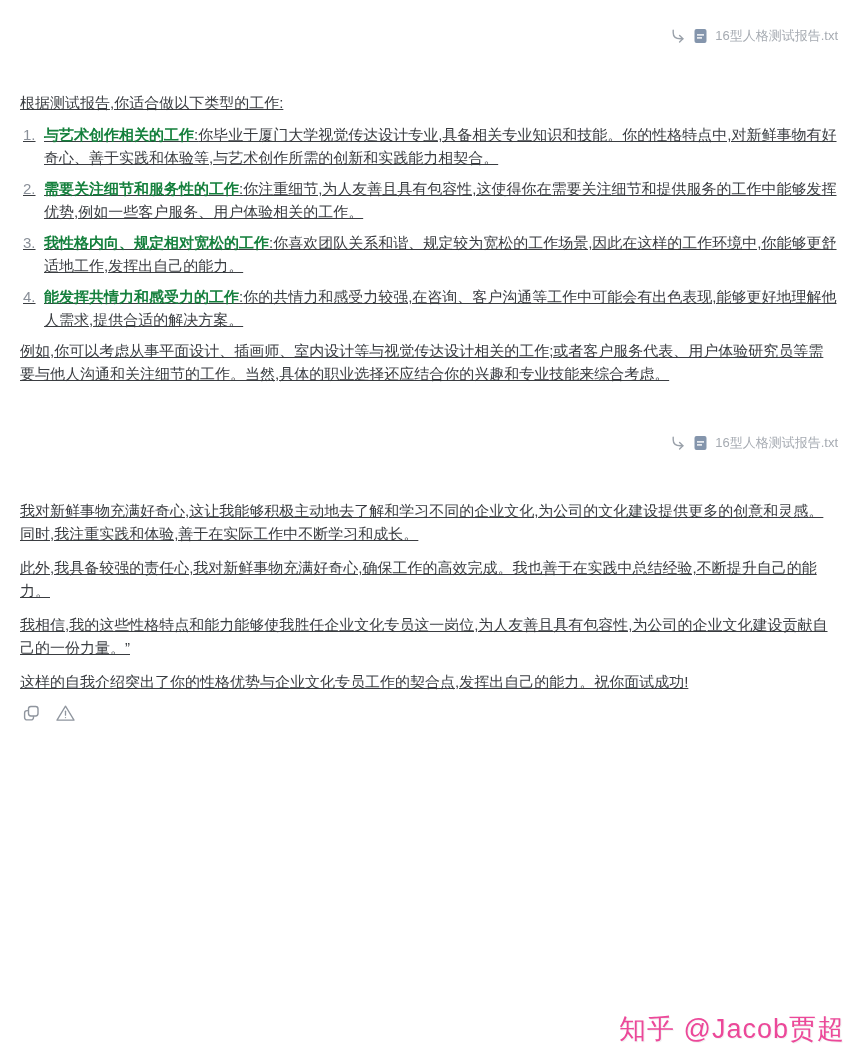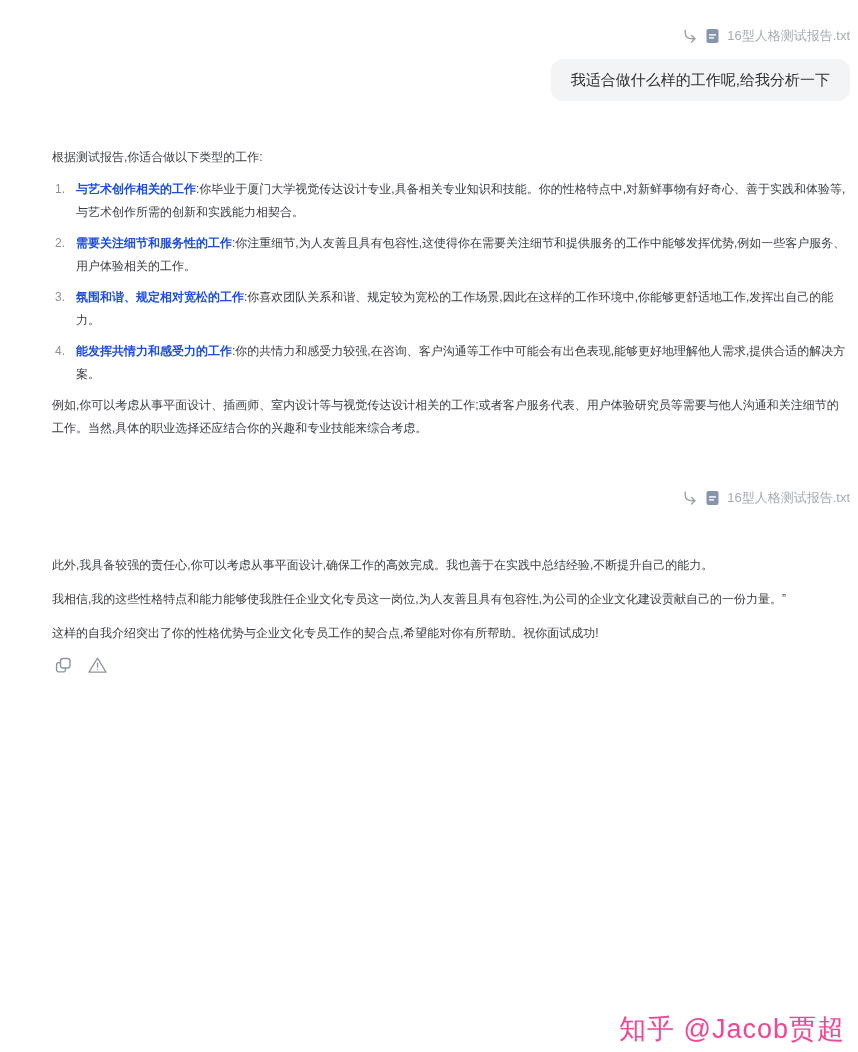--- a/index.html
+++ b/index.html
@@ -4,21 +4,21 @@
 <style>
   * { margin:0; padding:0; box-sizing:border-box; }
   html,body { width:858px; height:1052px; }
   body {
     background:#ffffff;
     font-family:"Liberation Sans", sans-serif;
     color:#333639;
     position:relative;
     overflow:hidden;
   }
-  .page { padding:26px 8px 0 20px;margin-left:32px; }
+  .page { padding:26px 20px 0 20px; }
 
   
   .att-row {
     display:flex; justify-content:flex-end; align-items:center;
     gap:7px; font-size:13px; color:#a6abb2; height:20px;
   }
   .att-row .icon { display:inline-flex; align-items:center; }
 
   
   .bubble-row { display:flex; justify-content:flex-end; margin-top:13px; }
@@ -26,30 +26,30 @@
     background:#f3f4f6;
     border-radius:12px;
     padding:9px 20px;
     font-size:15px;
     line-height:24px;
     color:#2e3135;
     max-width:455px;
   }
 
   
-  .resp { margin-top:45px; font-size:12px; line-height:23px; color:#3a3d41; }
+  .resp { margin-top:45px; font-size:15px; line-height:23px; color:#3a3d41;text-decoration:underline; }
   .resp p { margin:0; }
   .resp .para { margin-top:11px; }
   .resp .para:first-child { margin-top:0; }
 
   .job-list { margin-top:9px; }
   .job-item { display:flex; margin-bottom:8px; }
   .job-item .num { width:24px; flex-shrink:0; color:#8a9099; padding-left:3px; }
   .job-item .li-body { flex:1; }
-  .job-item strong { color:#1d4ed8; font-weight:700; }
+  .job-item strong { color:#15803d; font-weight:700; }
   .outro { margin-top:3px; }
 
   .group2 .att-row { margin-top:48px; }
   .resp2 { margin-top:46px; }
 
   
   .footer { display:flex; gap:14px; margin-top:11px; padding-left:2px; align-items:center; }
   .footer .fbtn { display:inline-flex; cursor:pointer; }
 
   
@@ -76,39 +76,36 @@
       </span>
       <span class="icon">
         <svg width="15" height="16" viewBox="0 0 15 16">
           <rect x="1.5" y="1" width="12" height="14" rx="2" fill="#8495ac"></rect>
           <rect x="4" y="6.2" width="7" height="1.4" fill="#ffffff"></rect>
           <rect x="4" y="9.2" width="5" height="1.4" fill="#ffffff"></rect>
         </svg>
       </span>
       <span>16型人格测试报告.txt</span>
     </div>
-    <div class="bubble-row">
-      <div class="bubble">我适合做什么样的工作呢,给我分析一下</div>
-    </div>
   </div>
 
   <div class="resp">
     <p>根据测试报告,你适合做以下类型的工作:</p>
     <div class="job-list">
       <div class="job-item">
         <span class="num">1.</span>
         <div class="li-body"><strong>与艺术创作相关的工作</strong><span>:</span><span>你毕业于厦门大学视觉传达设计专业,具备相关专业知识和技能。你的性格特点中,对新鲜事物有好奇心、善于实践和体验等,与艺术创作所需的创新和实践能力相契合。</span></div>
       </div>
       <div class="job-item">
         <span class="num">2.</span>
         <div class="li-body"><strong>需要关注细节和服务性的工作</strong><span>:</span><span>你注重细节,为人友善且具有包容性,这使得你在需要关注细节和提供服务的工作中能够发挥优势,例如一些客户服务、用户体验相关的工作。</span></div>
       </div>
       <div class="job-item">
         <span class="num">3.</span>
-        <div class="li-body"><strong>氛围和谐、规定相对宽松的工作</strong><span>:</span><span>你喜欢团队关系和谐、规定较为宽松的工作场景,因此在这样的工作环境中,你能够更舒适地工作,发挥出自己的能力。</span></div>
+        <div class="li-body"><strong>我性格内向、规定相对宽松的工作</strong><span>:</span><span>你喜欢团队关系和谐、规定较为宽松的工作场景,因此在这样的工作环境中,你能够更舒适地工作,发挥出自己的能力。</span></div>
       </div>
       <div class="job-item">
         <span class="num">4.</span>
         <div class="li-body"><strong>能发挥共情力和感受力的工作</strong><span>:</span><span>你的共情力和感受力较强,在咨询、客户沟通等工作中可能会有出色表现,能够更好地理解他人需求,提供合适的解决方案。</span></div>
       </div>
     </div>
     <p class="outro">例如,你可以考虑从事平面设计、插画师、室内设计等与视觉传达设计相关的工作;或者客户服务代表、用户体验研究员等需要与他人沟通和关注细节的工作。当然,具体的职业选择还应结合你的兴趣和专业技能来综合考虑。</p>
   </div>
 
   <div class="group2">
@@ -124,23 +121,24 @@
           <rect x="1.5" y="1" width="12" height="14" rx="2" fill="#8495ac"></rect>
           <rect x="4" y="6.2" width="7" height="1.4" fill="#ffffff"></rect>
           <rect x="4" y="9.2" width="5" height="1.4" fill="#ffffff"></rect>
         </svg>
       </span>
       <span>16型人格测试报告.txt</span>
     </div>
   </div>
 
   <div class="resp resp2">
-    <p class="para">此外,我具备较强的责任心,你可以考虑从事平面设计,确保工作的高效完成。我也善于在实践中总结经验,不断提升自己的能力。</p>
+    <p class="para">我对新鲜事物充满好奇心,这让我能够积极主动地去了解和学习不同的企业文化,为公司的文化建设提供更多的创意和灵感。同时,我注重实践和体验,善于在实际工作中不断学习和成长。</p>
+    <p class="para">此外,我具备较强的责任心,我对新鲜事物充满好奇心,确保工作的高效完成。我也善于在实践中总结经验,不断提升自己的能力。</p>
     <p class="para">我相信,我的这些性格特点和能力能够使我胜任企业文化专员这一岗位,为人友善且具有包容性,为公司的企业文化建设贡献自己的一份力量。”</p>
-    <p class="para">这样的自我介绍突出了你的性格优势与企业文化专员工作的契合点,希望能对你有所帮助。祝你面试成功!</p>
+    <p class="para">这样的自我介绍突出了你的性格优势与企业文化专员工作的契合点,发挥出自己的能力。祝你面试成功!</p>
   </div>
 
   <div class="footer">
     <span class="fbtn">
       <svg width="19" height="19" viewBox="0 0 19 19" fill="none" stroke="#8f959e" stroke-width="1.4" stroke-linejoin="round">
         <rect x="6.5" y="2.5" width="9.5" height="9.5" rx="2.4"></rect>
         <path d="M11.5 12 v1.5 a2.4 2.4 0 0 1 -2.4 2.4 H5 a2.4 2.4 0 0 1 -2.4 -2.4 V9 A2.4 2.4 0 0 1 5 6.6 h1.5"></path>
       </svg>
     </span>
     <span class="fbtn">

